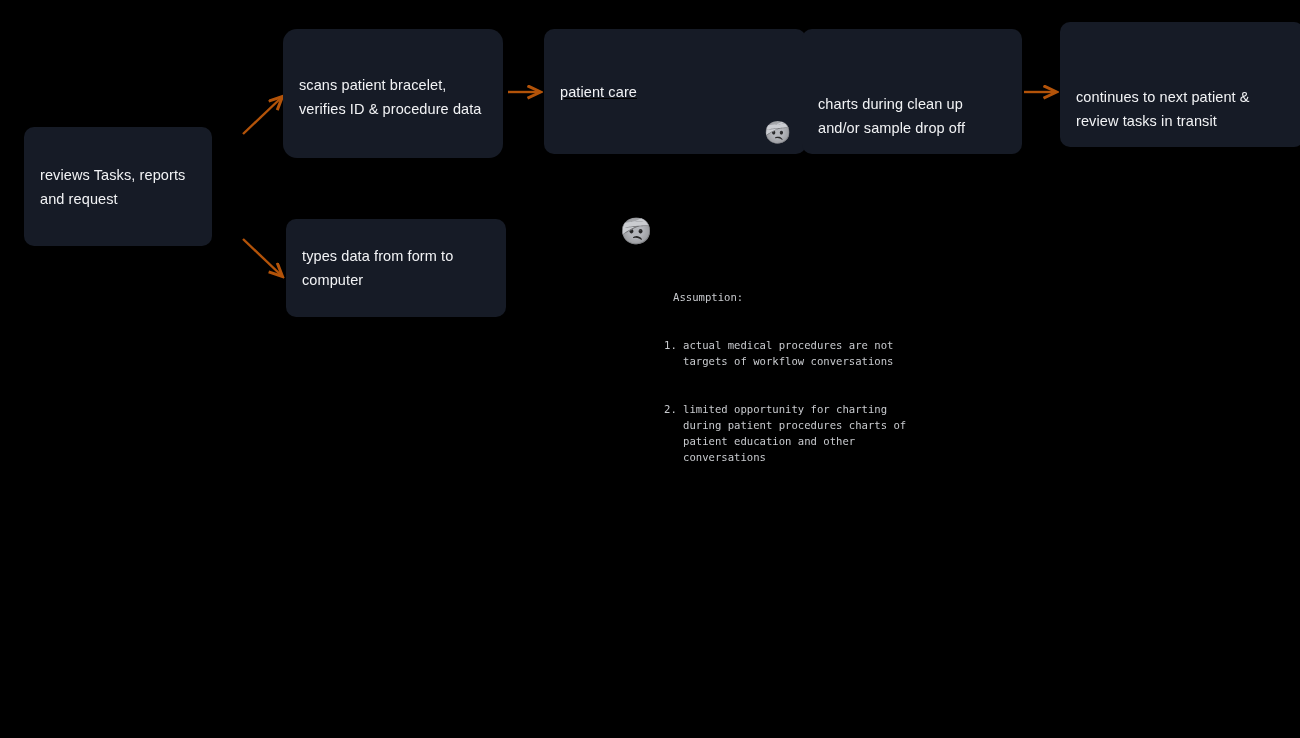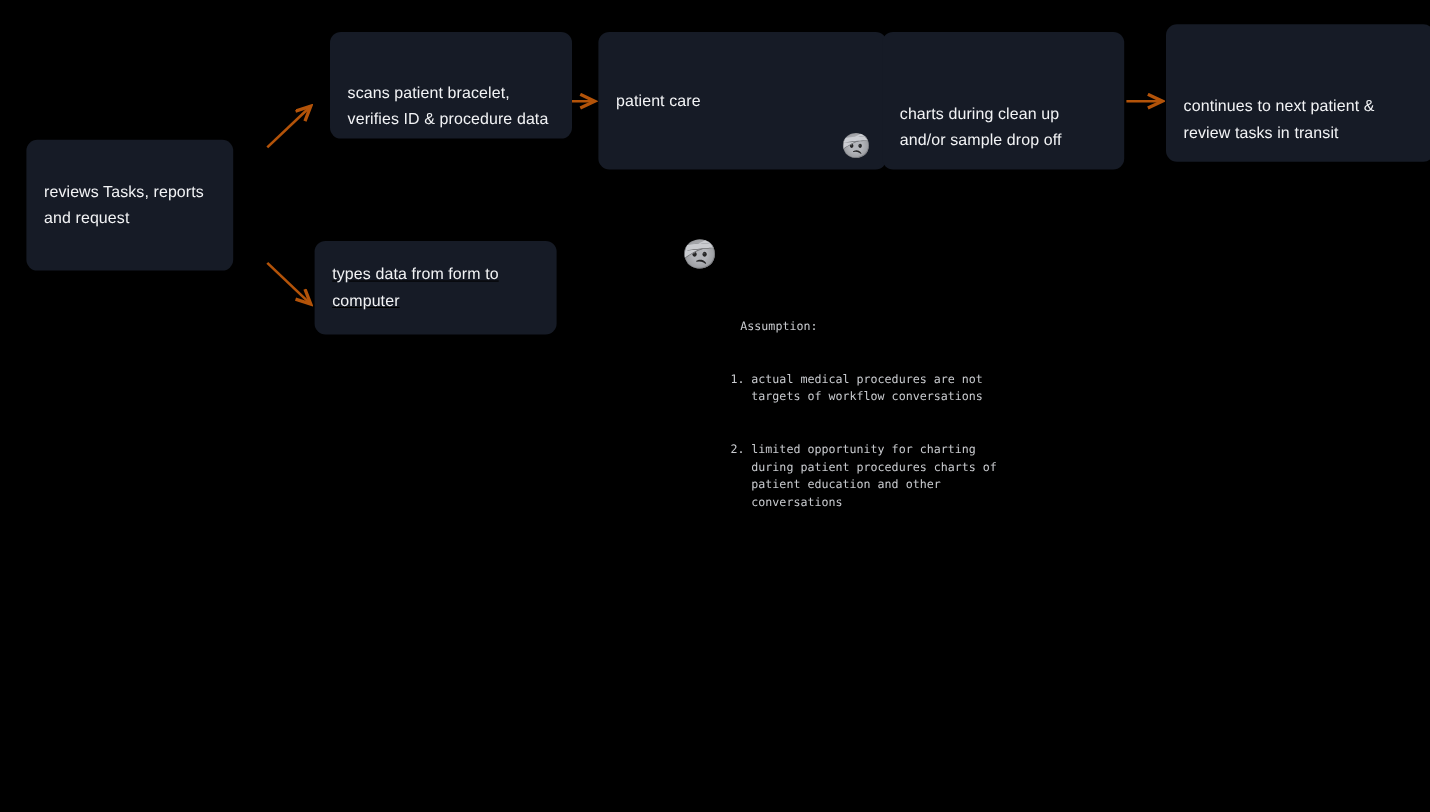--- a/index.html
+++ b/index.html
@@ -125,38 +125,38 @@
 
     <path d="M766,92 L798,92" fill="none" stroke="#b35309" stroke-width="2.4" marker-end="url(#arrowhead)"></path>
 
     <path d="M1024,92 L1056,92" fill="none" stroke="#b35309" stroke-width="2.4" marker-end="url(#arrowhead)"></path>
   </svg>
 
   <div class="node" style="left:24px; top:127px; width:188px; height:119px;">
     <span class="node-label">reviews Tasks, reports and request</span>
   </div>
 
-  <div class="node top-align" style="left:300px; top:29px; width:220px; height:97px;">
+  <div class="node top-align" style="left:283px; top:29px; width:220px; height:129px;border-radius:14px;">
     <span class="node-label">scans patient bracelet, verifies ID &amp; procedure data</span>
   </div>
 
-  <div class="node" style="left:544px; top:29px; width:262px; height:125px;">
+  <div class="node" style="left:544px; top:29px; width:262px; height:125px;text-decoration:underline;">
     <span class="node-label">patient care</span>
     <span class="node-emoji">🤕</span>
   </div>
 
   <div class="node top-align-2" style="left:802px; top:29px; width:220px; height:125px;">
     <span class="node-label">charts during clean up and/or sample drop off</span>
   </div>
 
   <div class="node top-align-2" style="left:1060px; top:22px; width:244px; height:125px;">
     <span class="node-label">continues to next patient &amp; review tasks in transit</span>
   </div>
 
-  <div class="node" style="left:286px; top:219px; width:220px; height:85px;text-decoration:underline;">
+  <div class="node" style="left:286px; top:219px; width:220px; height:98px;">
     <span class="node-label">types data from form to computer</span>
   </div>
 
   <div id="annotation">
     <span class="anno-emoji">🤕</span>
     <div class="anno-body">
       <span class="anno-title">Assumption:</span>
       <div class="anno-item">
         <span class="anno-num">1.</span>
         <span class="anno-text">actual medical procedures are not

